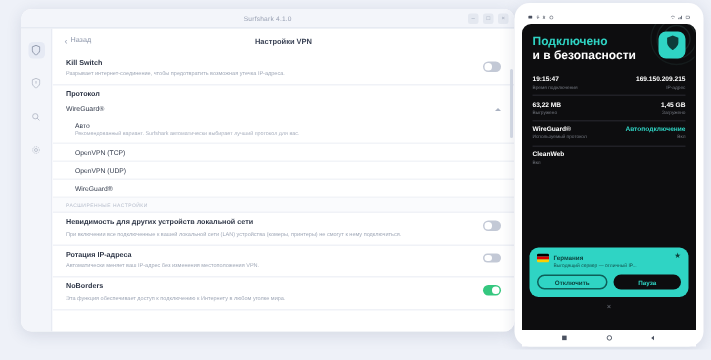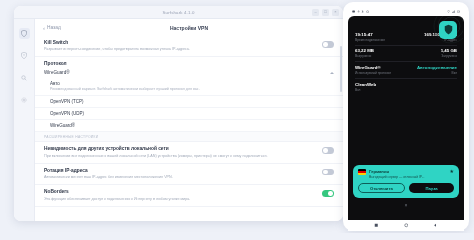--- a/index.html
+++ b/index.html
@@ -505,20 +505,22 @@
 
     <div class="phone-screen">
 
       <svg class="rings" viewBox="0 0 40 34">
         <circle cx="28" cy="14" r="9" fill="none" stroke="#2a3a3a" stroke-width="0.9"></circle>
         <circle cx="28" cy="14" r="13" fill="none" stroke="#243232" stroke-width="0.9"></circle>
         <circle cx="28" cy="14" r="17" fill="none" stroke="#1e2b2b" stroke-width="0.9"></circle>
       </svg>
 
       <div class="conn-header">
+        <div class="conn-line1">Подключено</div>
+        <div class="conn-line2">и в безопасности</div>
         <div class="conn-badge">
           <span>
             <svg width="9" height="11" viewBox="0 0 24 28">
                 <path d="M12 1 L22 5 V14 C22 21 12 27 12 27 C12 27 2 21 2 14 V5 Z" fill="#0d3d3a"></path>
               </svg>
           </span>
         </div>
       </div>
 
       <div class="stats">

